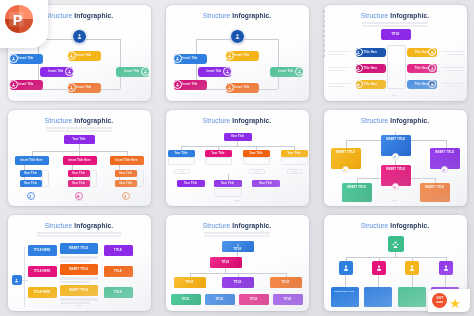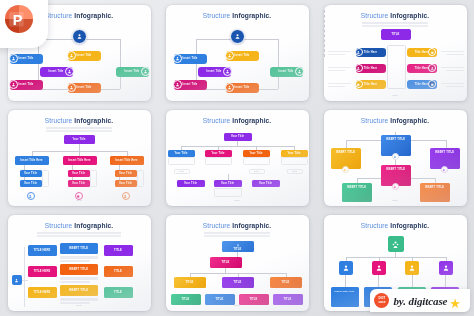--- a/index.html
+++ b/index.html
@@ -785,15 +785,14 @@
       <text x="9.2" y="22.6" font-family="Liberation Sans, sans-serif" font-size="15.5" font-weight="bold" fill="#ffffff">P</text>
     </svg>
   </div>
 </div>
 
 <div id="wm">
   <div class="dot">
     <span>DGT</span>
     <span>case</span>
   </div>
-  <span class="txt">by. digitcase</span>
   <span class="star">★</span>
 </div>
 
 </body></html>

